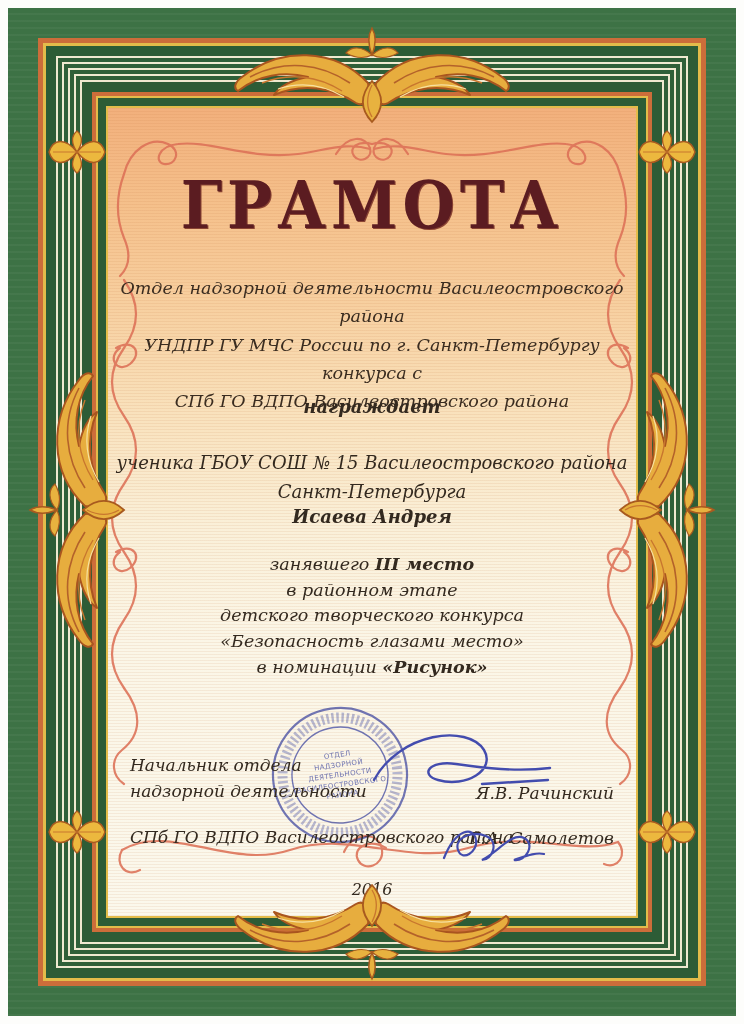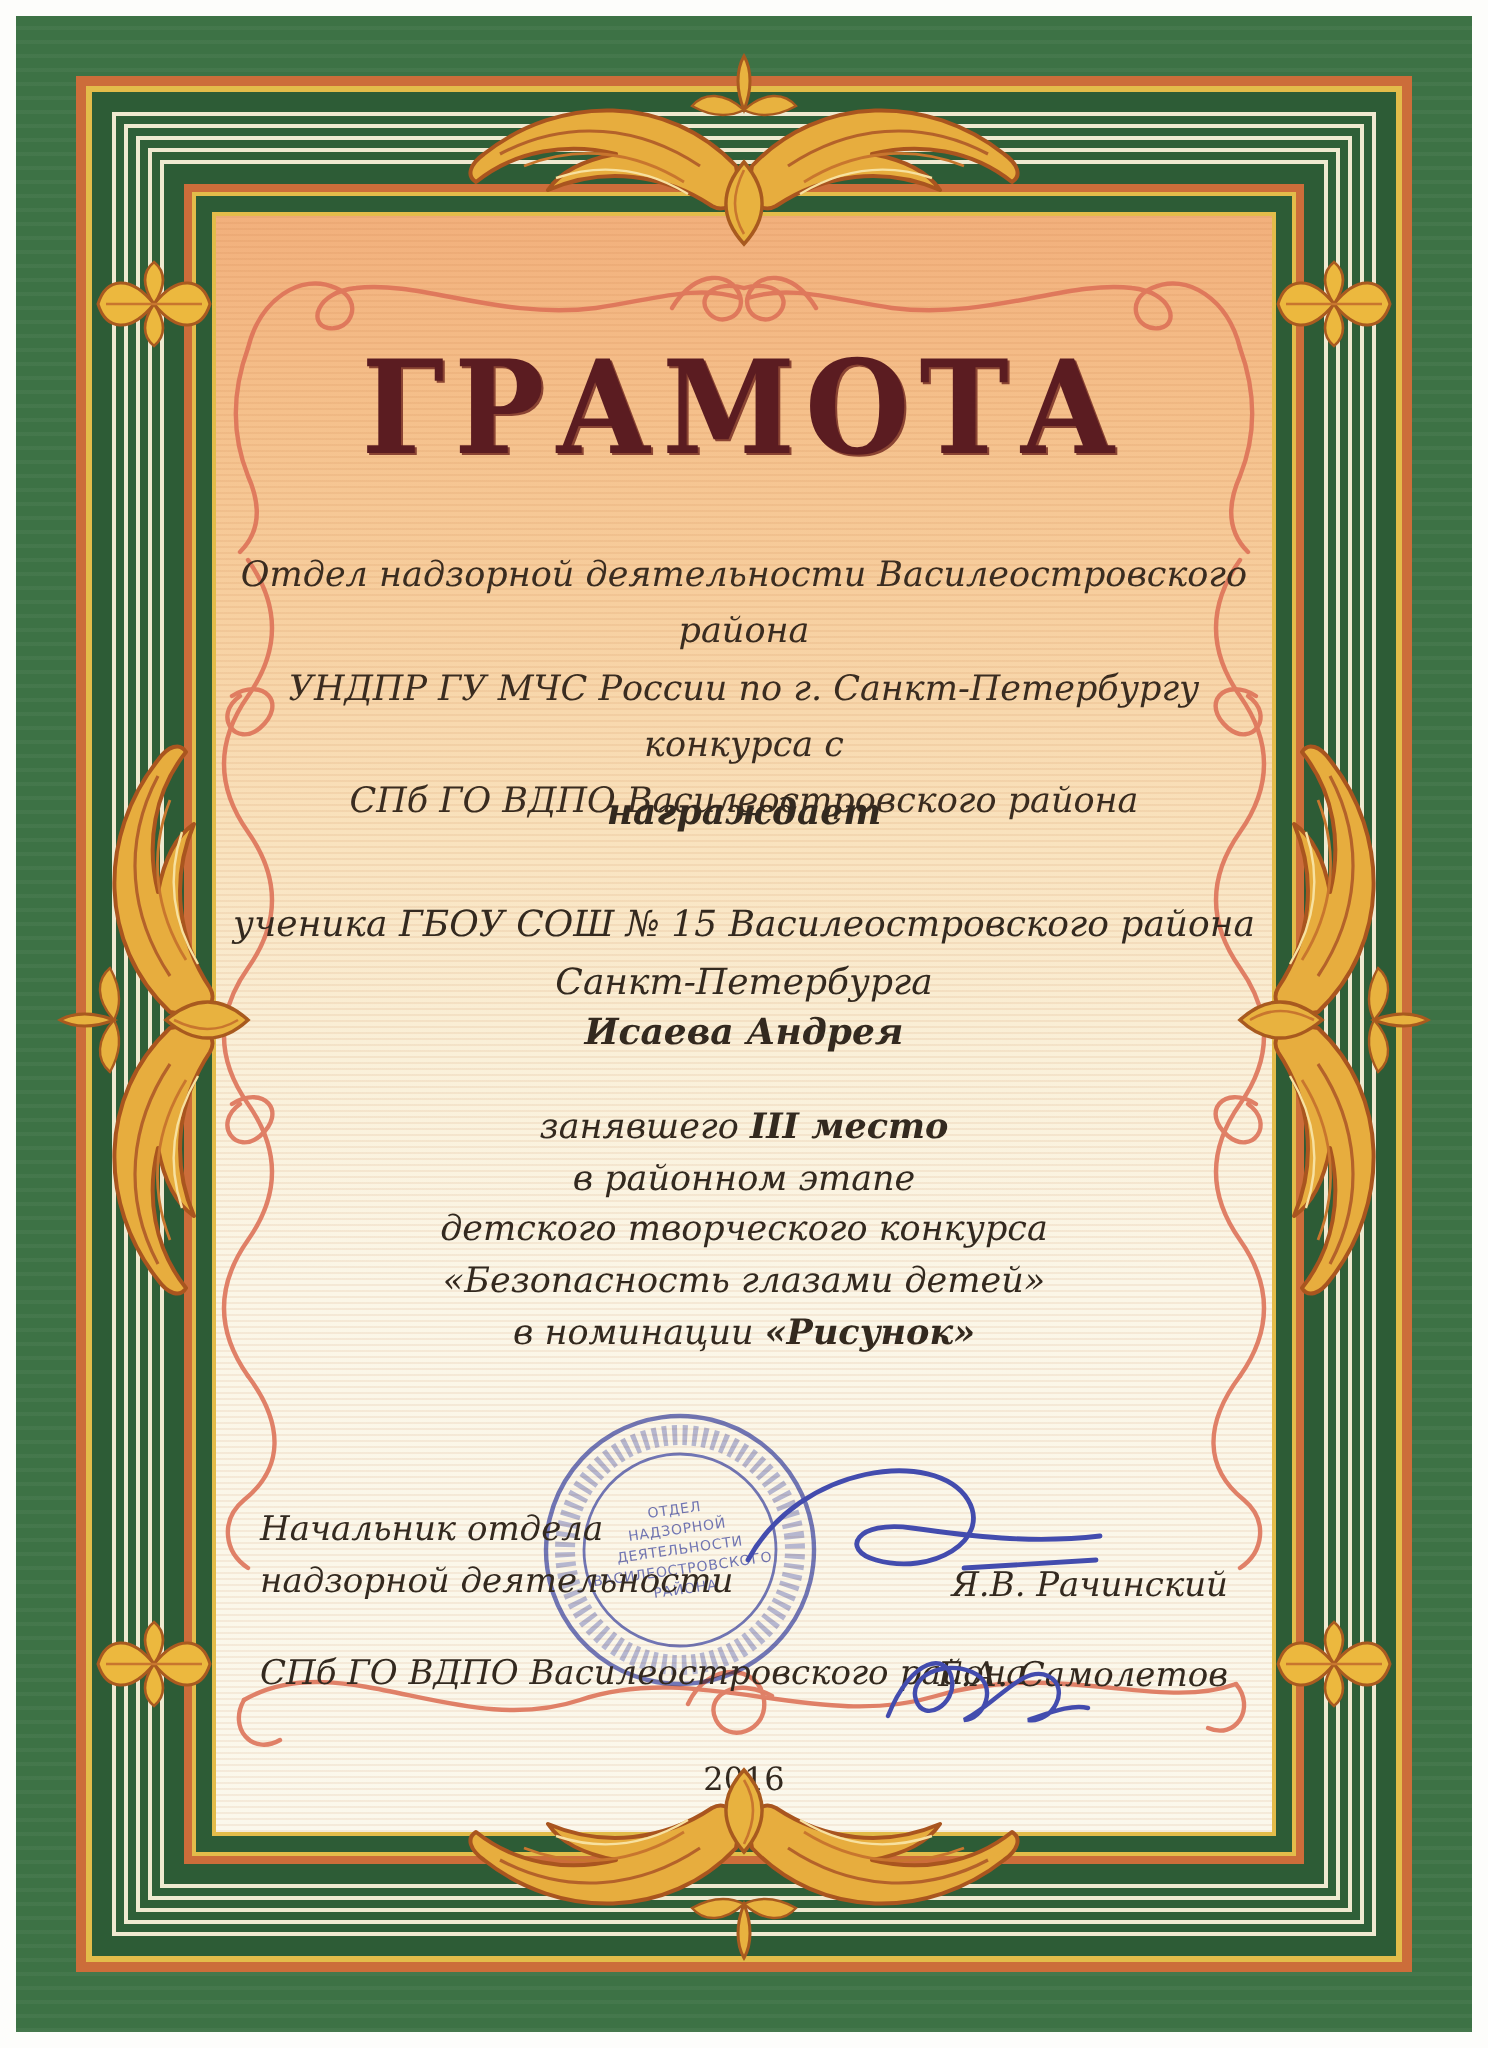--- a/index.html
+++ b/index.html
@@ -29,21 +29,21 @@
   
   .tb { position:absolute; left:0; right:0; text-align:center; color:#33291f; z-index:4; }
   .title { top:62px; font-size:60px; font-weight:bold; letter-spacing:5px; color:#5b1c21;
            text-shadow:1px 1px 0 #8a4433; transform:scaleY(1.08); }
   .issuer { top:166px; font-size:17.5px; font-style:italic; line-height:1.62; color:#3a2c20; }
   .award  { top:288px; font-size:18px; font-style:italic; font-weight:bold; }
   .recip  { top:341px; font-size:18px; font-style:italic; line-height:1.6; }
   .rname  { top:398px; font-size:18px; font-style:italic; font-weight:bold; }
   .achv   { top:444px; font-size:17.5px; font-style:italic; line-height:1.47; }
   .achv b { font-style:italic; }
-  .year   { top:772px; font-size:16px; }
+  .year   { top:772px; font-size:16px; font-style:italic; }
 
   
   .sig-row { position:absolute; left:22px; right:22px; font-size:17px; font-style:italic; color:#33291f; z-index:4; }
   .row1 { top:644px; } .row2 { top:716px; }
   .role { text-align:left; line-height:1.55; }
   .sig-name { position:absolute; right:0; bottom:2px; }
 
   
   .abs { position:absolute; }
   .orn  { width:300px; height:100px; z-index:10; pointer-events:none; }
@@ -115,21 +115,21 @@
                 <div>ученика ГБОУ СОШ № 15 Василеостровского района</div>
                 <div>Санкт-Петербурга</div>
               </div>
 
               <div class="tb rname">Исаева Андрея</div>
 
               <div class="tb achv">
                 <div><span>занявшего </span><b>III место</b></div>
                 <div>в районном этапе</div>
                 <div>детского творческого конкурса</div>
-                <div>«Безопасность глазами детей»</div>
+                <div>«Безопасность глазами место»</div>
                 <div><span>в номинации </span><b>«Рисунок»</b></div>
               </div>
 
               <div class="sig-row row1">
                 <div class="role">
                   <div>Начальник отдела</div>
                   <div>надзорной деятельности</div>
                 </div>
                 <div class="sig-name">Я.В. Рачинский</div>
               </div>

